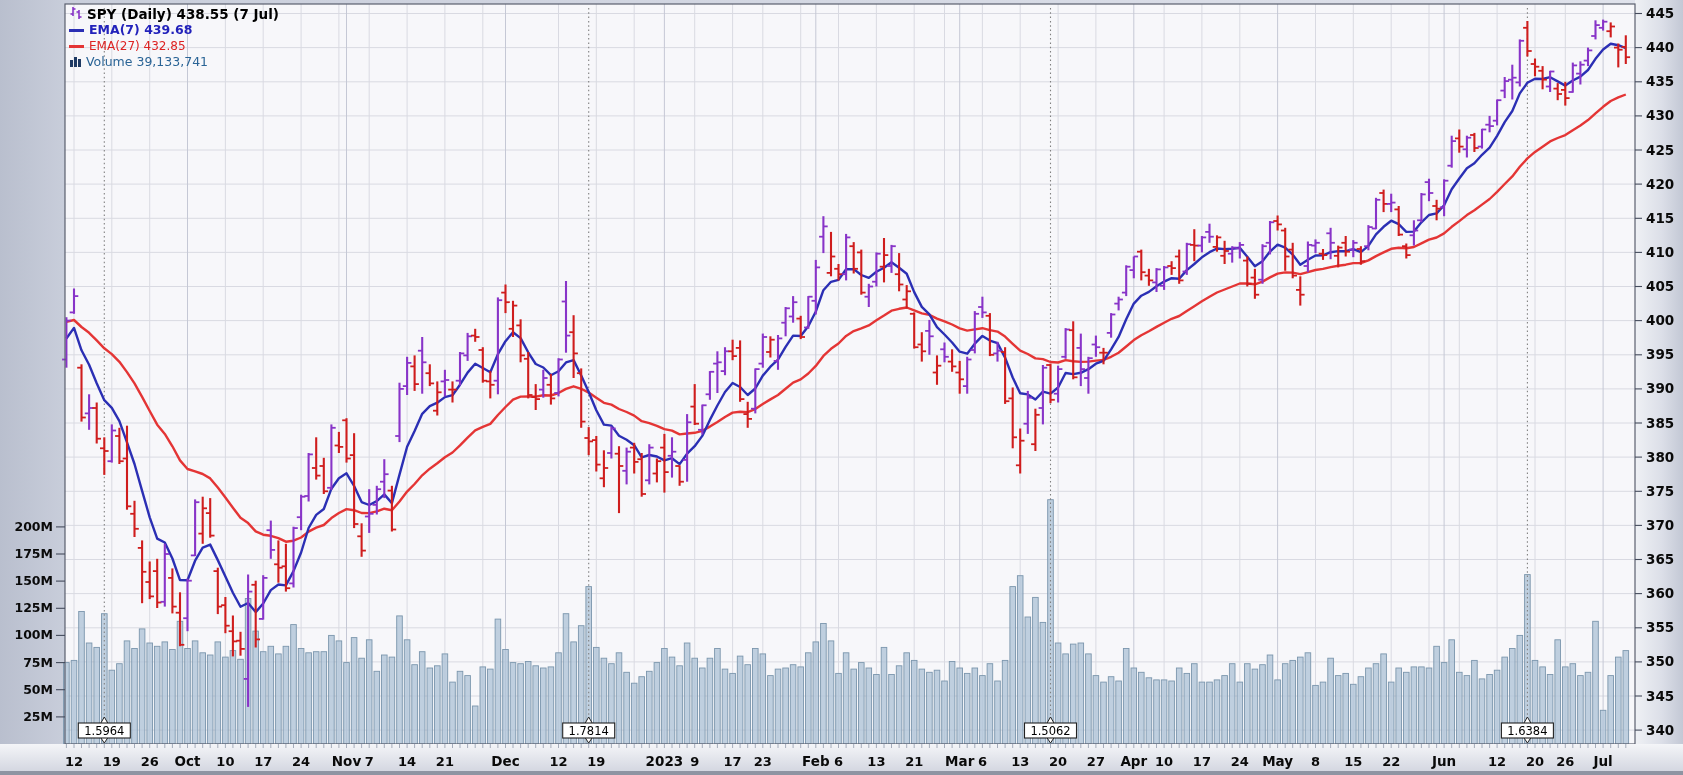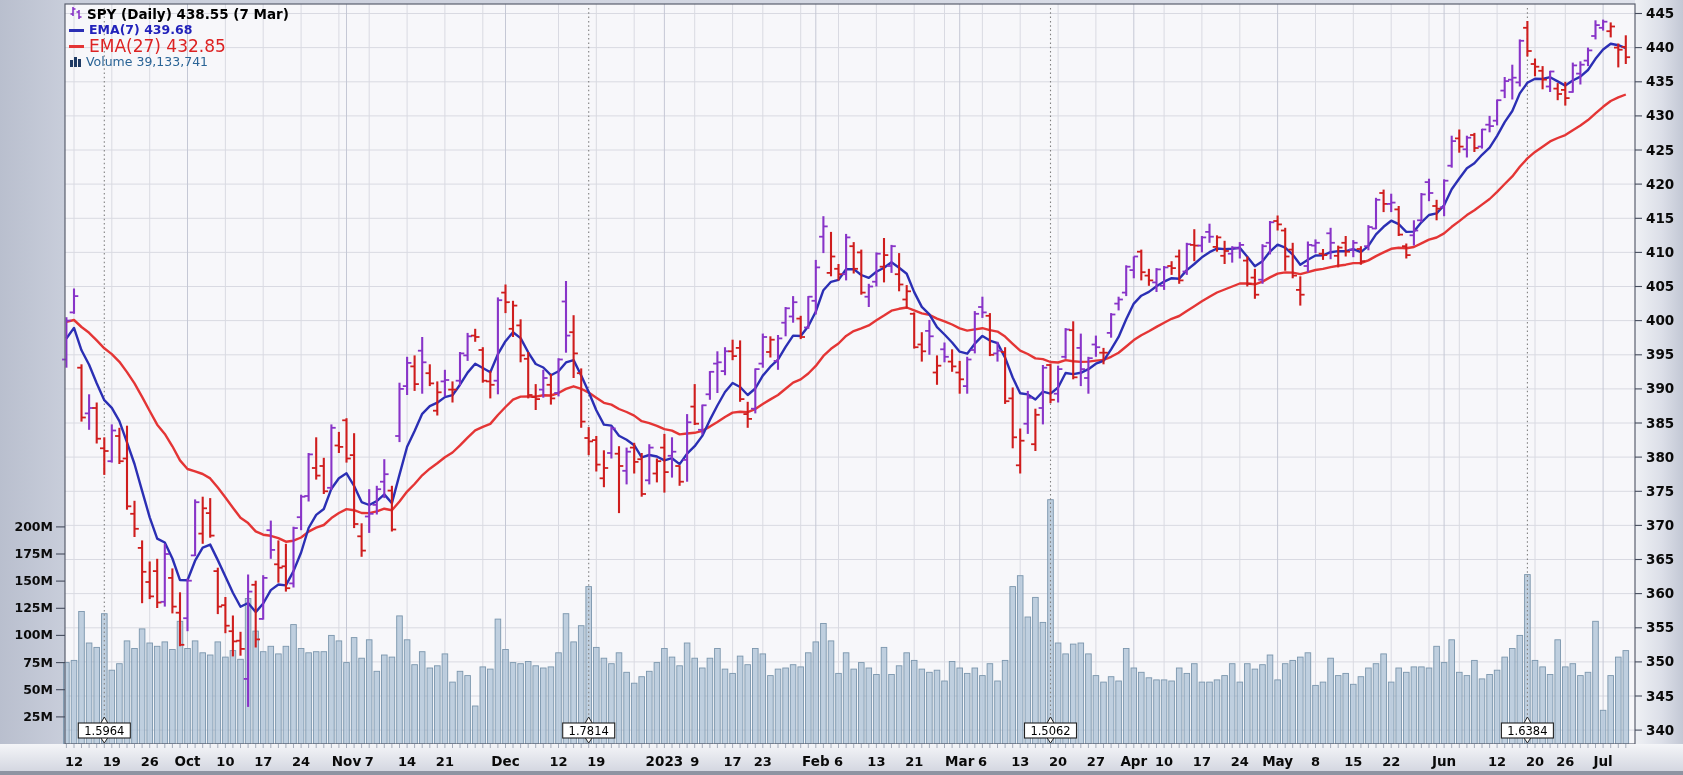--- a/index.html
+++ b/index.html
@@ -4,21 +4,21 @@
 <style>
   html,body{margin:0;padding:0;width:1683px;height:775px;overflow:hidden;
     font-family:"DejaVu Sans","Liberation Sans",sans-serif;background:#cdd2de;}
   #stage{position:relative;width:1683px;height:775px;
     background:linear-gradient(90deg,#bec4d2 0,#dde0e9 40px,#dfe2ea 100%);}
   #chart-svg{position:absolute;left:0;top:0;}
   #legend{position:absolute;left:69px;top:6px;line-height:16px;}
   .lg-row{display:flex;align-items:center;height:16px;white-space:nowrap;}
   .lg-title{font-size:13.5px;font-weight:bold;color:#000;}
   .lg-ema7{font-size:12.5px;color:#2222bb;font-weight:bold;}
-  .lg-ema27{font-size:17px;color:#dd2222;}
+  .lg-ema27{font-size:12px;color:#dd2222;}
   .lg-vol{font-size:12.5px;color:#2a6496;}
   .lg-ico{display:inline-block;margin-right:4px;}
   .sw{display:inline-block;width:15px;height:3px;margin-right:5px;}
 </style>
 </head>
 <body>
 
 <div id="stage">
   <div id="chart-canvas">
       <svg id="chart-svg" width="1683" height="775" font-family="DejaVu Sans, Liberation Sans, sans-serif">
@@ -1721,21 +1721,21 @@
             <g stroke="#8834c8" stroke-width="1.6" fill="none">
           <line x1="4" y1="1" x2="4" y2="10"></line>
               <line x1="1.5" y1="8" x2="4" y2="8"></line>
               <line x1="4" y1="3" x2="6.5" y2="3"></line>
           <line x1="10" y1="4" x2="10" y2="13"></line>
               <line x1="7.5" y1="6" x2="10" y2="6"></line>
               <line x1="10" y1="11" x2="12.5" y2="11"></line>
         </g>
           </svg>
       </span>
-      <span class="lg-title">SPY (Daily) 438.55 (7 Mar)</span>
+      <span class="lg-title">SPY (Daily) 438.55 (7 Jul)</span>
     </div>
     <div class="lg-row">
       <span class="sw" style="background:#2b2fb4"></span>
       <span class="lg-ema7">EMA(7) 439.68</span>
     </div>
     <div class="lg-row">
       <span class="sw" style="background:#e43535"></span>
       <span class="lg-ema27">EMA(27) 432.85</span>
     </div>
     <div class="lg-row">

